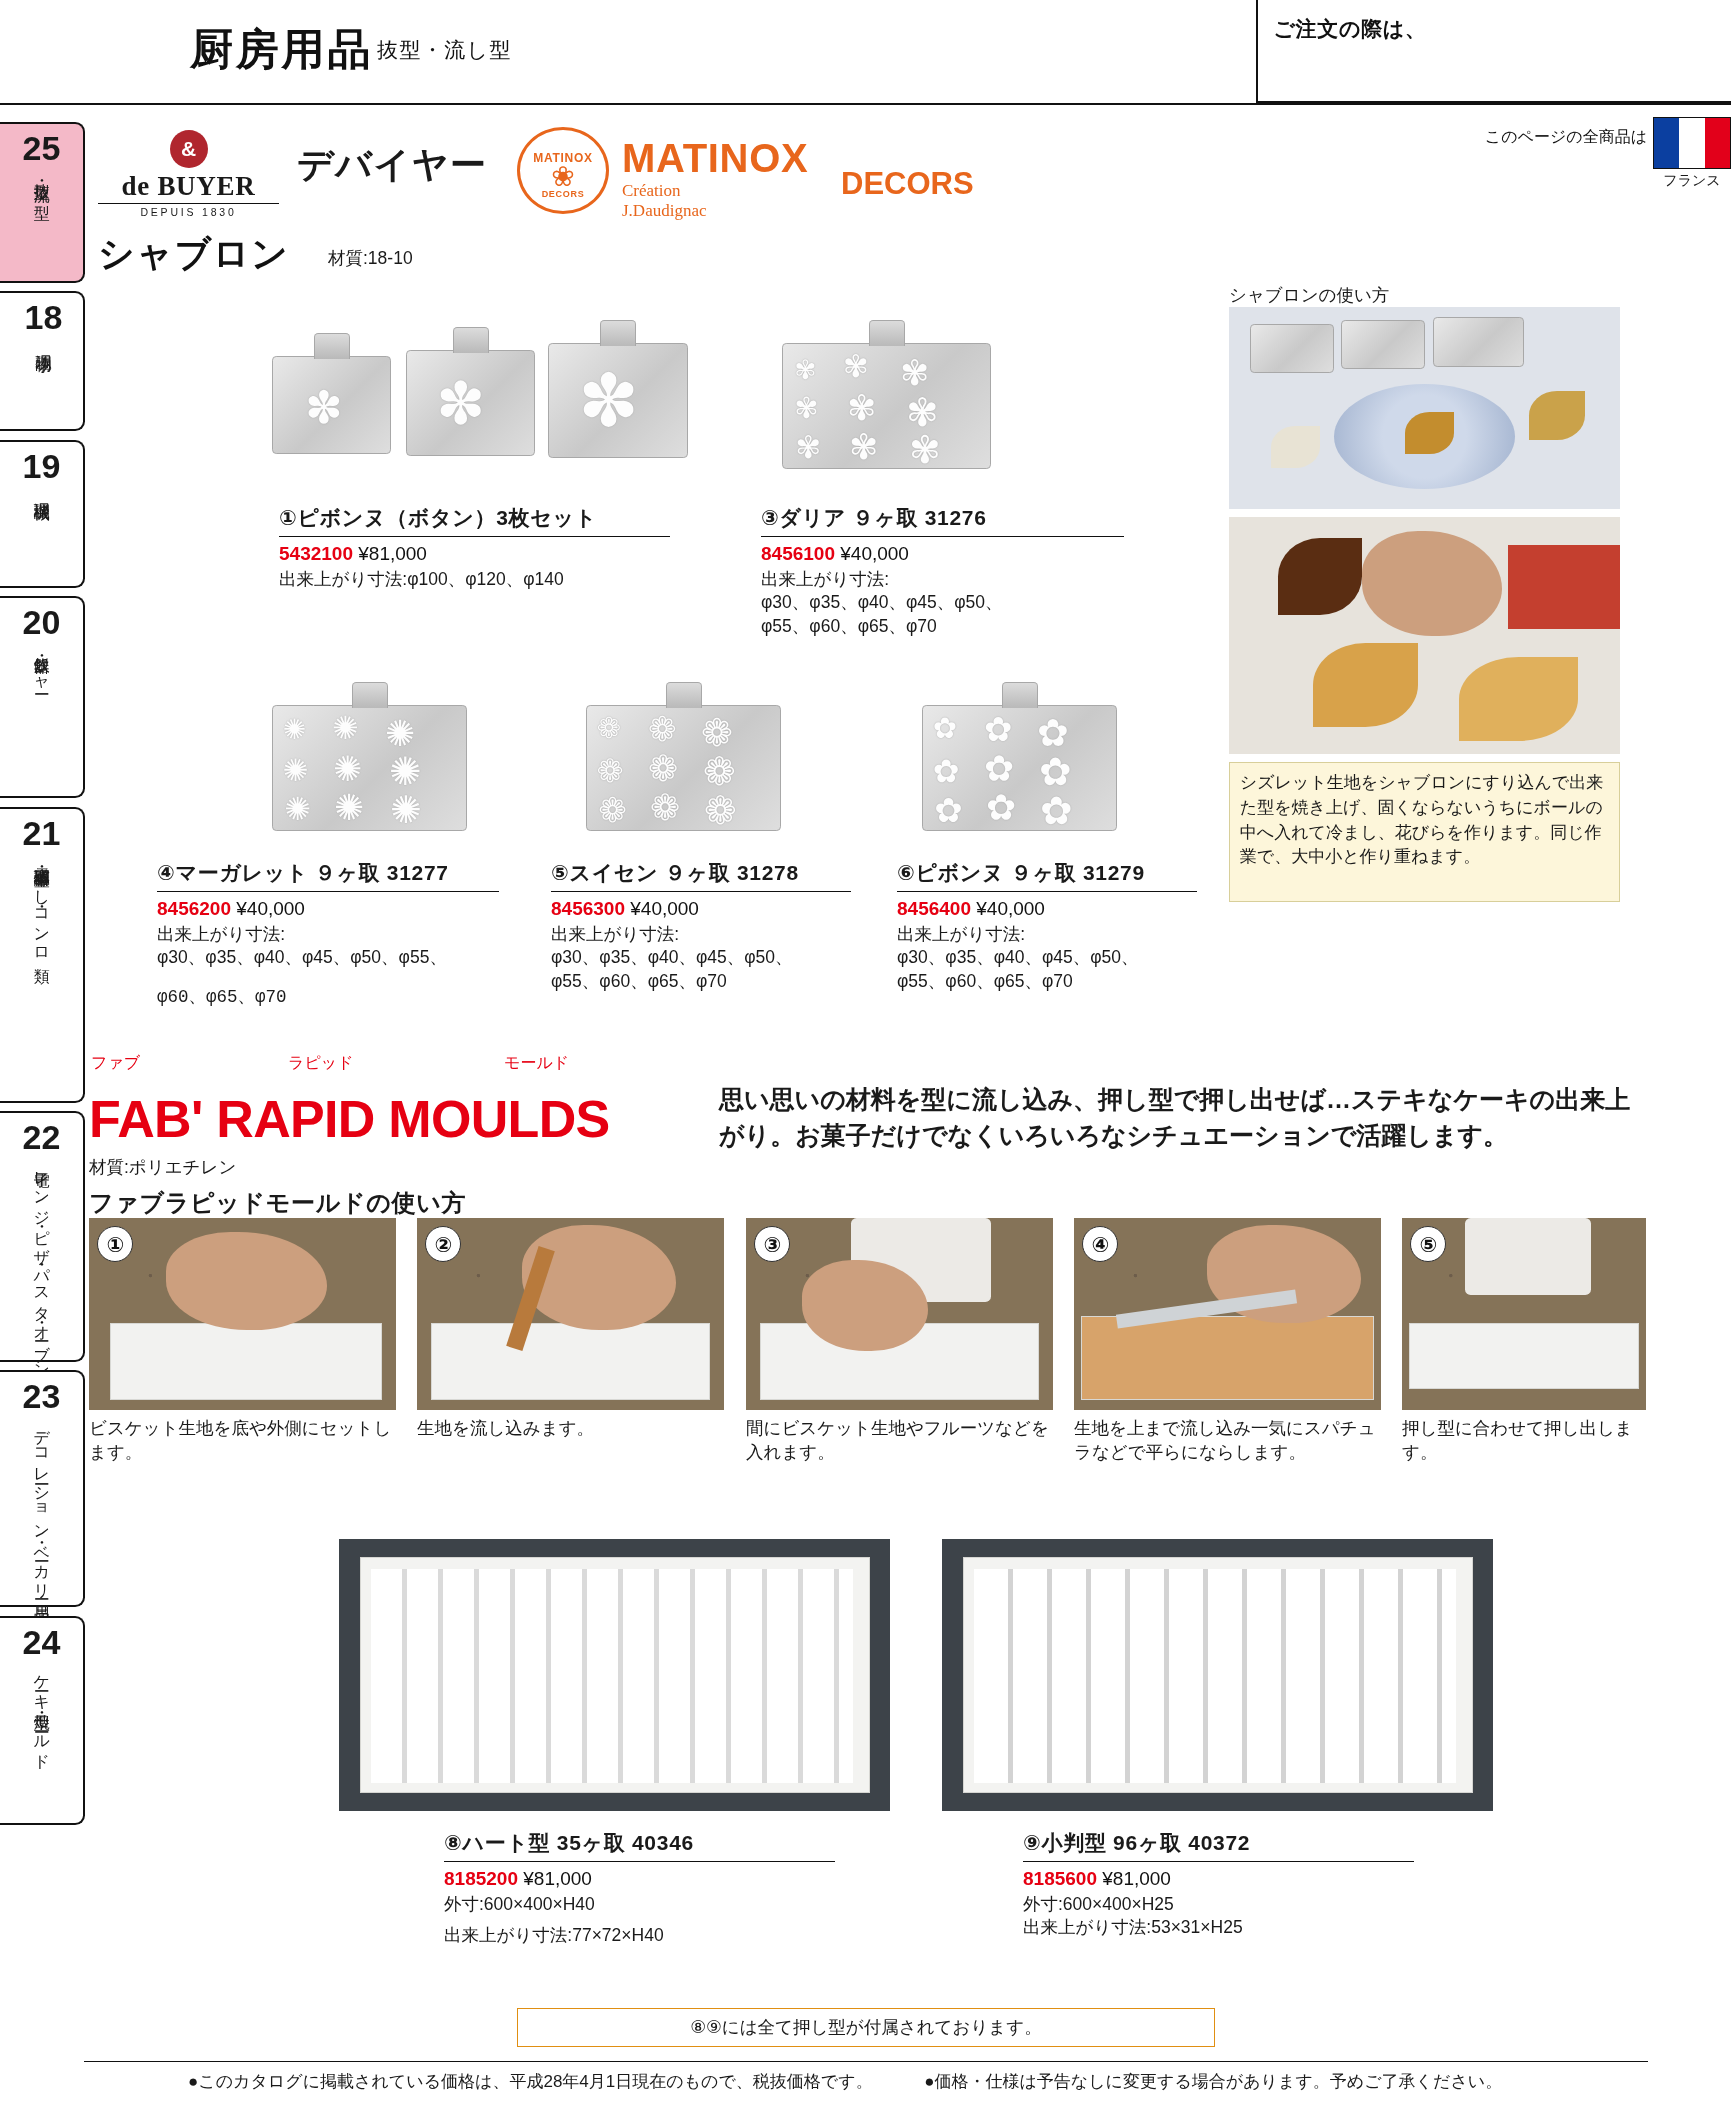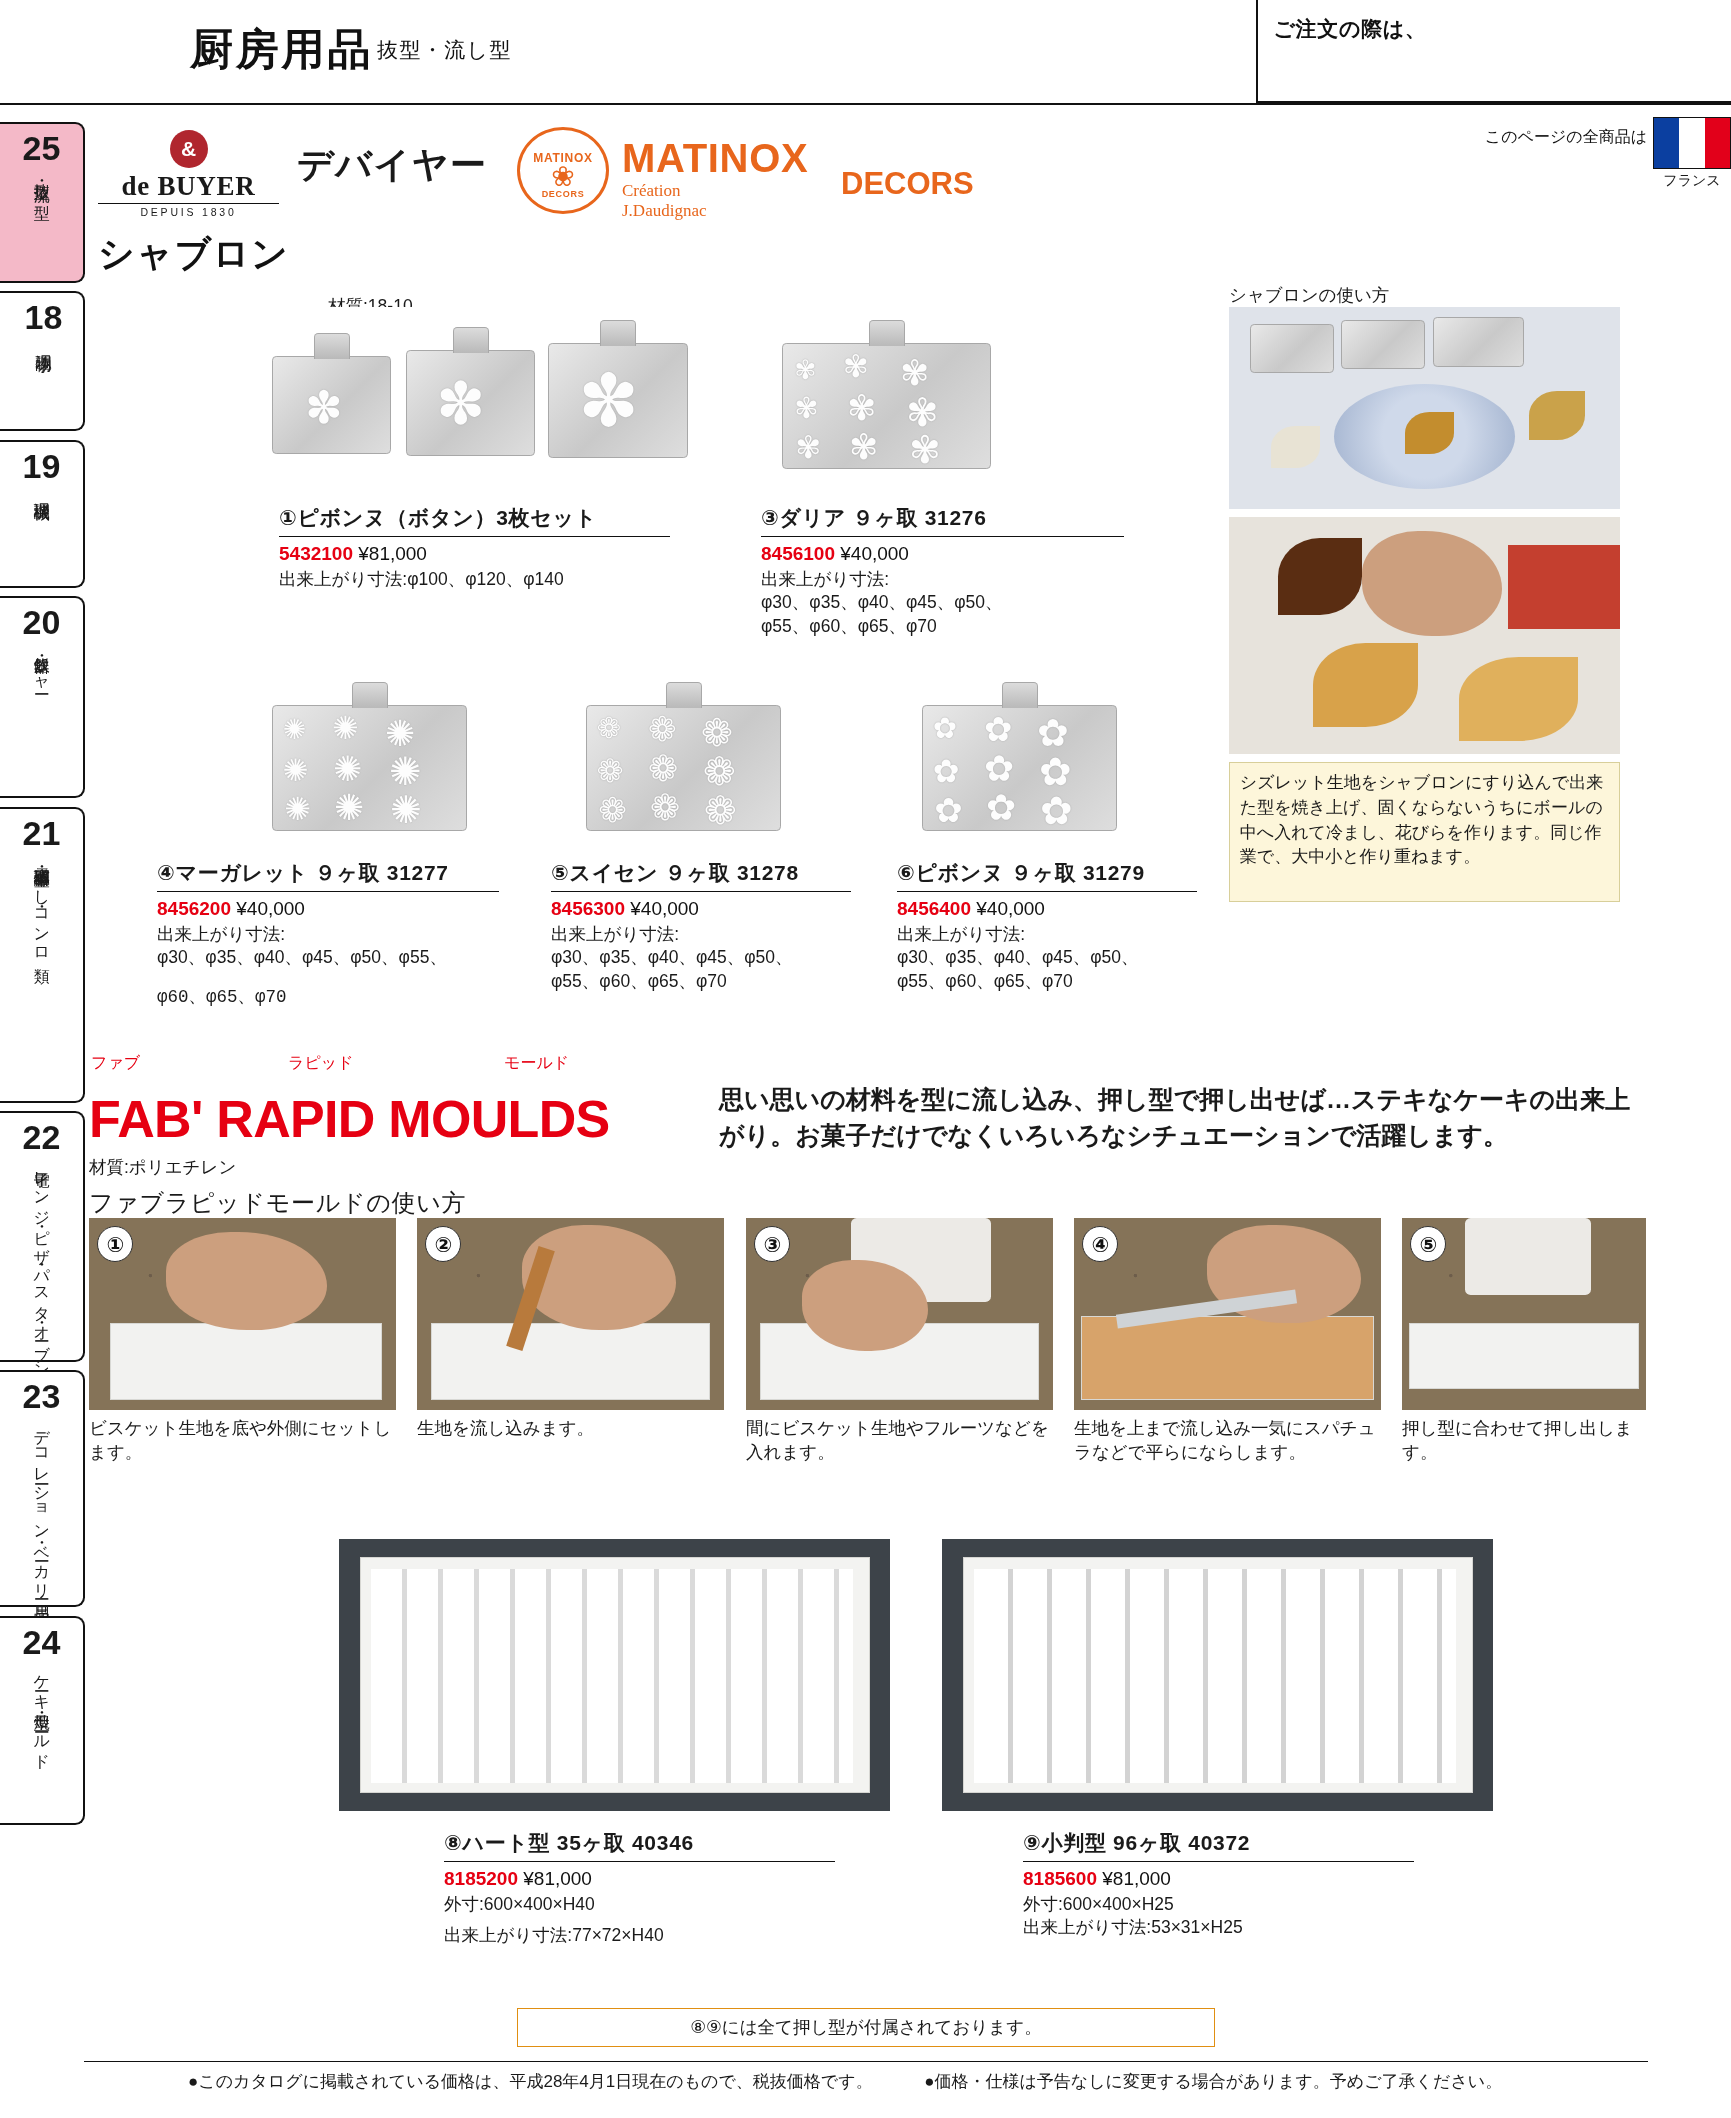--- a/index.html
+++ b/index.html
@@ -88,21 +88,21 @@
   .all-from { position:absolute; right:84px; top:127px; font-size:16px; color:#111; }
   .flag { position:absolute; right:0px; top:117px; width:78px; }
   .flag .fbox { width:78px; height:52px; border:1.4px solid #111; display:flex; }
   .flag .fb { flex:1; background:#0b3fa0; }
   .flag .fw { flex:1; background:#fff; }
   .flag .fr { flex:1; background:#e2001a; }
   .flag .fcap { text-align:center; font-size:14px; margin-top:2.8px; }
 
   
   .chablon-title { position:absolute; left:98px; top:230px; font-size:36px; font-weight:bold; color:#111; letter-spacing:1.4px;}
-  .chablon-mat { position:absolute; left:328px; top:246px; font-size:17.5px;margin-top:48px; }
+  .chablon-mat { position:absolute; left:328px; top:246px; font-size:17.5px; }
 
   
   .photo { position:absolute; background:#ffffff; }
   .plate {
     position:absolute; background:linear-gradient(135deg,#e9e9e9,#c9c9c9 55%,#dedede);
     border:1.4px solid #a8a8a8; border-radius:4.2px;
   }
   .plate.tab-top::before {
     content:""; position:absolute; left:50%; transform:translateX(-50%);
     top:-24px; width:34px; height:25px;
@@ -128,21 +128,21 @@
     position:absolute; left:1229px; top:762px; width:391px; height:140px;
     background:#fdf6da; border:1.4px solid #d8cf9a;
     font-size:17px; line-height:1.45; padding:8.4px 9.8px;
   }
 
   
   .fab-ruby { position:absolute; font-size:16px; color:#e60012; }
   .fab-title { position:absolute; left:89px; top:1089px; font-size:52px; font-weight:bold; color:#e60012; letter-spacing:-0.7px; font-family:"Liberation Sans", sans-serif;}
   .fab-mat { position:absolute; left:89px; top:1155px; font-size:17.5px; }
   .fab-lead { position:absolute; left:719px; top:1081px; width:928px; font-size:25px; font-weight:bold; line-height:1.45; letter-spacing:0px;}
-  .fab-howto-h { position:absolute; left:89px; top:1187px; font-size:24px; font-weight:normal; letter-spacing:0.7px;}
+  .fab-howto-h { position:absolute; left:89px; top:1187px; font-size:24px; font-weight:bold; letter-spacing:0.7px;}
 
   .step { position:absolute; top:1218px; width:307px; }
   .step .simg { width:307px; height:192px; background:#cfc6b8; position:relative; overflow:hidden;}
   .step .snum {
     position:absolute; left:8.4px; top:8.4px; width:36px; height:36px; border-radius:50%;
     background:#fff; border:1.4px solid #333; color:#111; font-size:21px; font-weight:bold;
     text-align:center; line-height:35px;
   }
   .step .scap { font-size:17.5px; line-height:1.35; margin-top:7px; }
 

